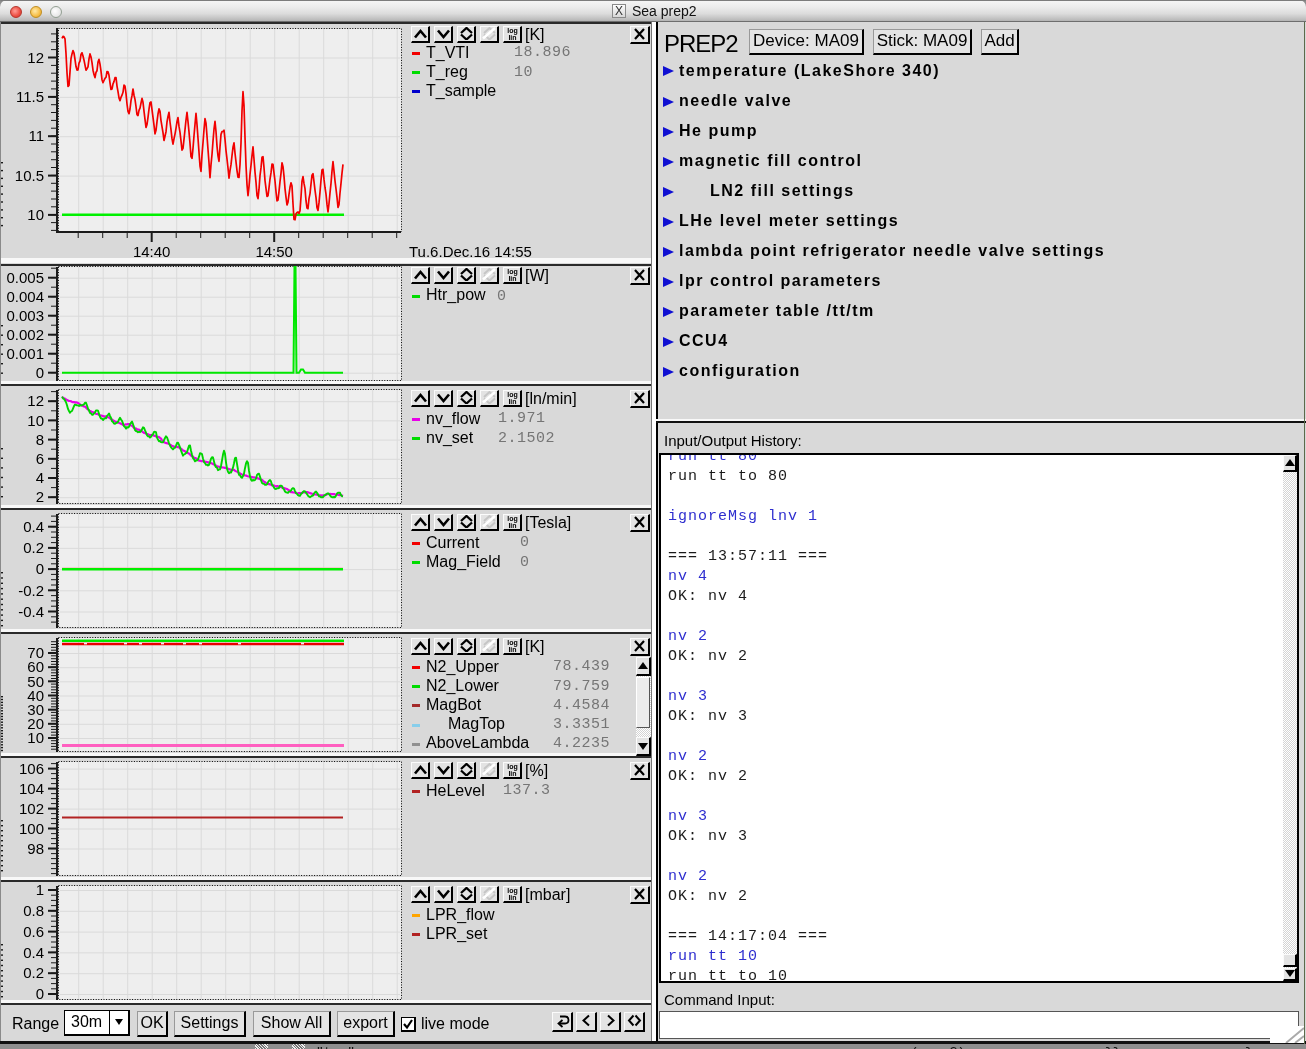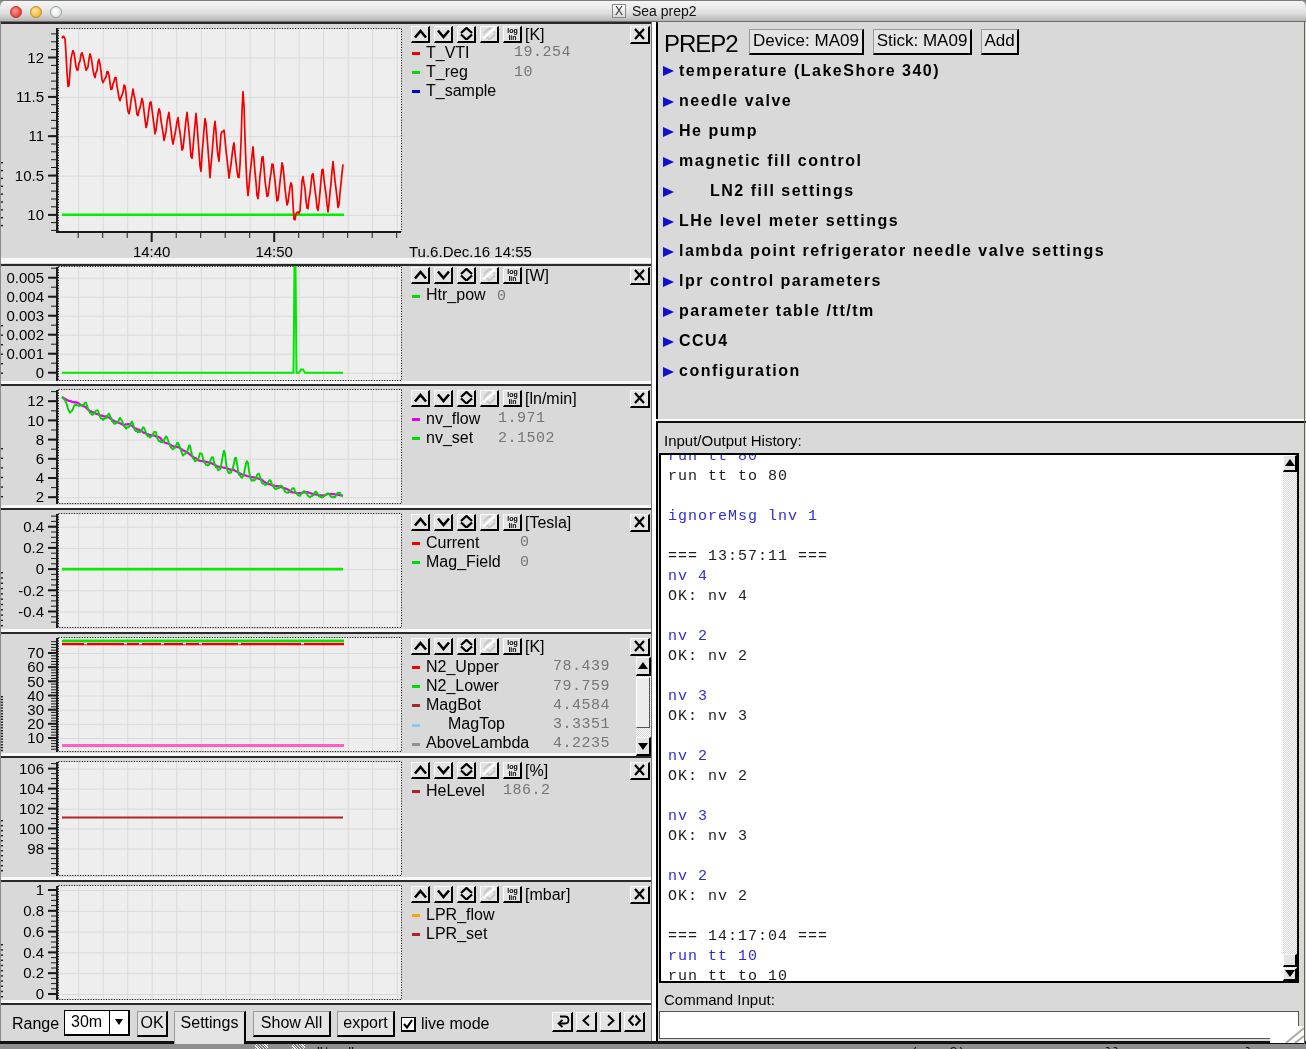--- a/index.html
+++ b/index.html
@@ -162,21 +162,21 @@
     </svg>
   </div>
 <div class="t16" style="left:525px;top:26px">[K]</div>
 <div class="mb" style="left:630px;top:26px;width:20px;height:18px;padding-top:0px">
     <svg width="16" height="14">
       <path d="M3,2 L12,12 M12,2 L3,12" stroke="#000" stroke-width="2.2" fill="none"></path>
     </svg>
   </div>
 <div style="position:absolute;left:412px;top:52px;width:8px;height:3px;background:#f20000"></div>
 <div class="t16" style="left:426px;top:44px">T_VTI</div>
-<div class="val" style="left:514px;top:44px">19.254</div>
+<div class="val" style="left:514px;top:44px">18.896</div>
 <div style="position:absolute;left:412px;top:71px;width:8px;height:3px;background:#00dc00"></div>
 <div class="t16" style="left:426px;top:63px">T_reg</div>
 <div class="val" style="left:514px;top:64px">10</div>
 <div style="position:absolute;left:412px;top:90px;width:8px;height:3px;background:#0000cc"></div>
 <div class="t16" style="left:426px;top:82px">T_sample</div>
 <div class="t15" style="left:409px;top:243px">Tu.6.Dec.16 14:55</div>
 <div class="panel" style="top:263px;height:123px">
     <svg width="652" height="123" viewBox="0 0 652 123" style="position:absolute;left:0;top:0">
       <rect x="59" y="4" width="342" height="113" fill="#eeeeee"></rect>
       <rect x="58.5" y="3.5" width="343" height="114" fill="none" stroke="#000" stroke-width="1" stroke-dasharray="1,1.6"></rect>
@@ -754,21 +754,21 @@
     </svg>
   </div>
 <div class="t16" style="left:525px;top:762px">[%]</div>
 <div class="mb" style="left:630px;top:762px;width:20px;height:18px;padding-top:0px">
     <svg width="16" height="14">
       <path d="M3,2 L12,12 M12,2 L3,12" stroke="#000" stroke-width="2.2" fill="none"></path>
     </svg>
   </div>
 <div style="position:absolute;left:412px;top:790px;width:8px;height:3px;background:#b22222"></div>
 <div class="t16" style="left:426px;top:782px">HeLevel</div>
-<div class="val" style="left:503px;top:782px">186.2</div>
+<div class="val" style="left:503px;top:782px">137.3</div>
 <div class="panel" style="top:882px;height:123px">
     <svg width="652" height="123" viewBox="0 0 652 123" style="position:absolute;left:0;top:0">
       <rect x="59" y="4" width="342" height="113" fill="#eeeeee"></rect>
       <rect x="58.5" y="3.5" width="343" height="114" fill="none" stroke="#000" stroke-width="1" stroke-dasharray="1,1.6"></rect>
       <line x1="78.7" y1="4" x2="78.7" y2="117" stroke="#dadada"></line>
       <line x1="103.2" y1="4" x2="103.2" y2="117" stroke="#dadada"></line>
       <line x1="127.7" y1="4" x2="127.7" y2="117" stroke="#dadada"></line>
       <line x1="152.2" y1="4" x2="152.2" y2="117" stroke="#dadada"></line>
       <line x1="176.7" y1="4" x2="176.7" y2="117" stroke="#dadada"></line>
       <line x1="201.2" y1="4" x2="201.2" y2="117" stroke="#dadada"></line>
@@ -877,21 +877,21 @@
 <div class="pbt" style="top:1003px"></div>
 <div style="left:0;top:1041px;width:1306px;height:3px;background:#111"></div>
 <div class="t16" style="left:12px;top:1015px">Range</div>
 <div style="left:64px;top:1010px;width:66px;height:26px;background:#fff;border:1px solid #000;border-right-width:2px;border-bottom-width:2px">
 <div style="left:6px;top:2px;font-size:16px">30m</div>
 <div style="right:0;top:0;width:19px;height:100%;border-left:1px solid #000;background:#fff">
       <div style="position:static;margin:8px auto 0;width:0;height:0;border-top:6px solid #000;border-left:4.5px solid transparent;border-right:4.5px solid transparent"></div>
     </div>
 </div>
 <div class="btn" style="left:137px;top:1011px;width:31px;height:26px;font-size:16px;line-height:21px">OK</div>
-<div class="btn" style="left:174px;top:1011px;width:72px;height:38px;font-size:16px;line-height:21px">Settings</div>
+<div class="btn" style="left:174px;top:1011px;width:72px;height:26px;font-size:16px;line-height:21px">Settings</div>
 <div class="btn" style="left:253px;top:1011px;width:78px;height:26px;font-size:16px;line-height:21px">Show All</div>
 <div class="btn" style="left:337px;top:1011px;width:58px;height:26px;font-size:16px;line-height:21px">export</div>
 <div style="left:401px;top:1017px;width:15px;height:15px;background:#fff;border:1px solid #000;border-right-width:2px;border-bottom-width:2px">
     <svg width="12" height="12" style="display:block">
       <path d="M2,6 L5,9.5 L10,2" fill="none" stroke="#000" stroke-width="2.2"></path>
     </svg>
   </div>
 <div class="t16" style="left:421px;top:1015px">live mode</div>
 <div class="mb" style="left:552px;top:1012px;width:21px;height:20px;padding-top:0px">
     <svg width="17" height="15">

